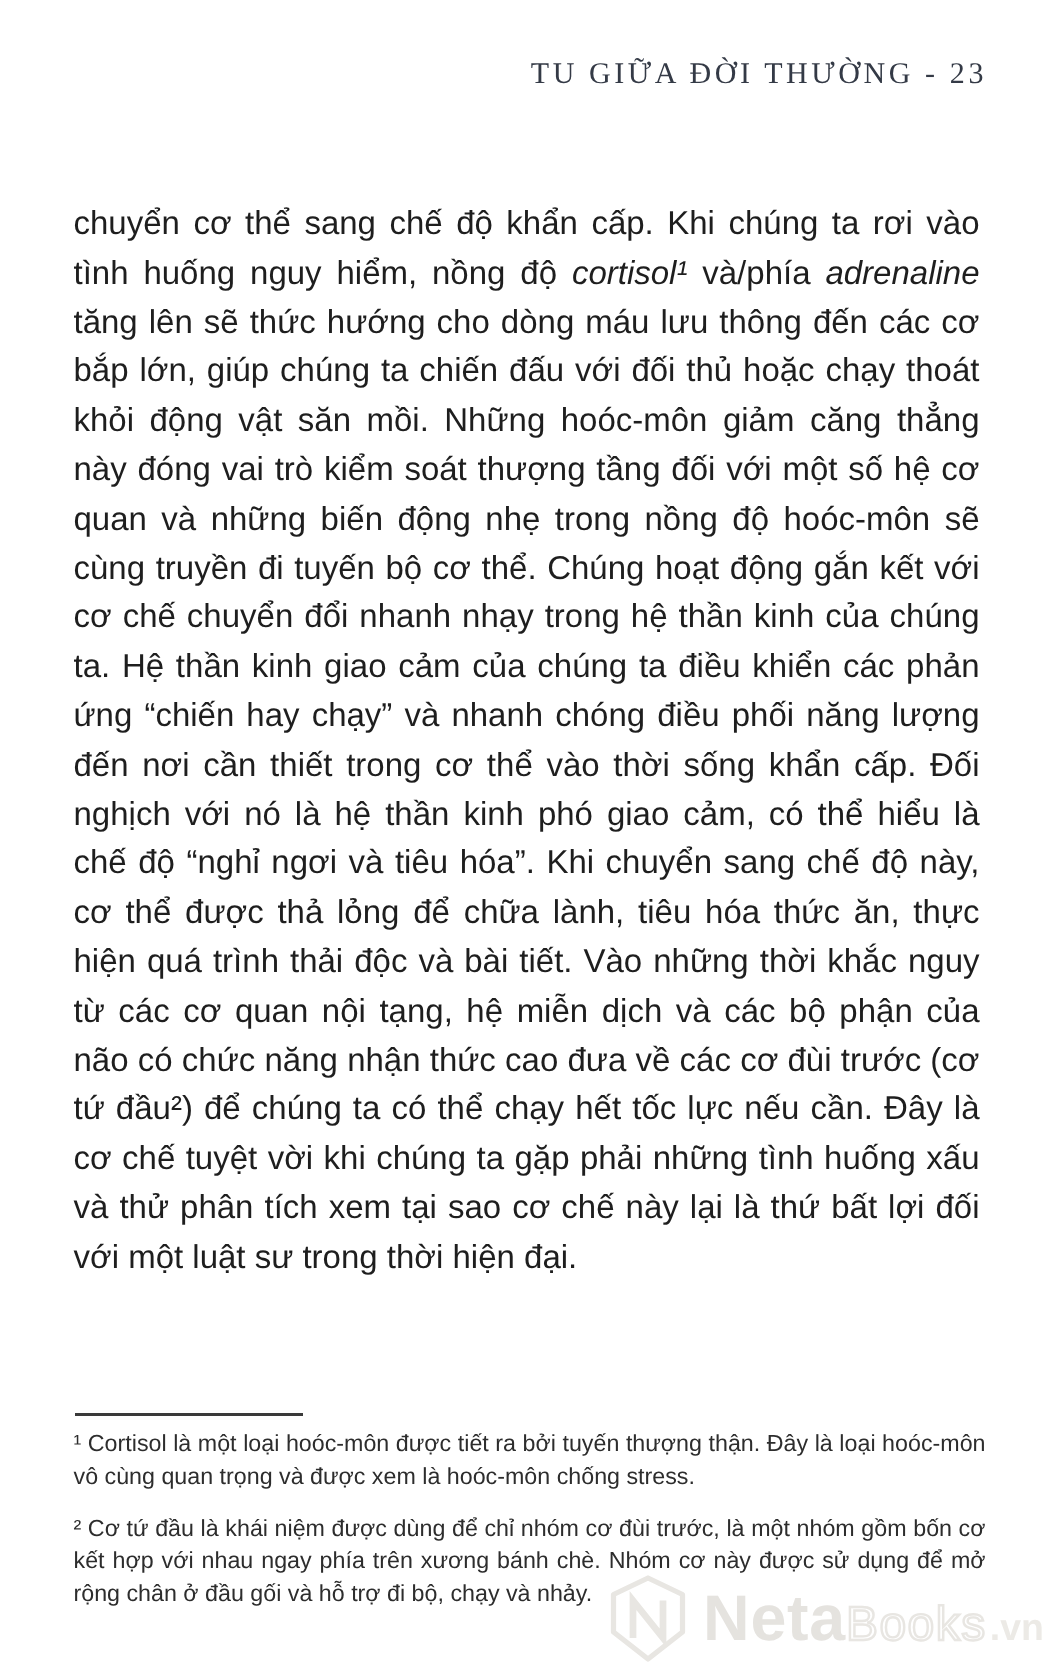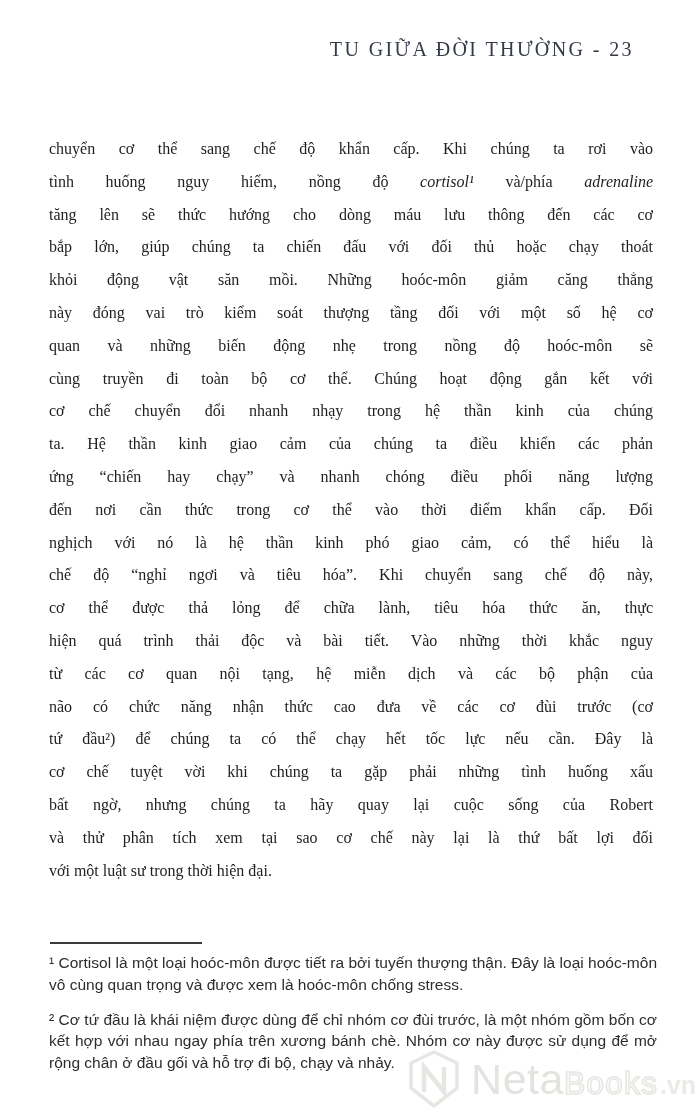--- a/index.html
+++ b/index.html
@@ -12,36 +12,36 @@
     width: 700px;
     height: 1118px;
     background: #ffffff;
     overflow: hidden;
     font-family: "Liberation Serif", serif;
   }
   .running-head {
     position: absolute;
     top: 38px;
     left: 0;
-    right: 66px;
+    right: 42px;
     text-align: right;
     font-size: 20px;
     letter-spacing: 2.4px;
     color: #343a46;
     font-family: "Liberation Serif", serif;
   }
   .body-text {
     position: absolute;
     left: 49px;
     top: 133px;
     width: 604px;
-    font-size: 16px;
+    font-size: 22px;
     line-height: 32.8px;
     color: #1e1e1e;
-    font-family: Liberation Serif, serif;
+    font-family: Liberation Sans, sans-serif;
   }
   .line {
     text-align: justify;
     text-align-last: justify;
     white-space: normal;
   }
   .line.last {
     text-align-last: left;
   }
   .line i {
@@ -85,21 +85,21 @@
   .wm-logo svg {
     display: block;
   }
   .wm-text {
     display: flex;
     align-items: baseline;
     line-height: 1;
   }
   .wm-bold {
     font-size: 43px;
-    font-weight: normal;
+    font-weight: bold;
     color: #e5e3df;
     letter-spacing: 0.5px;
   }
   .wm-light {
     font-size: 32px;
     font-weight: normal;
     color: #ffffff;
     -webkit-text-stroke: 1.6px #e8e6e2;
     letter-spacing: 1px;
   }
@@ -120,34 +120,33 @@
   </div>
 
   <div class="body-text">
     <div class="line">chuyển cơ thể sang chế độ khẩn cấp. Khi chúng ta rơi vào</div>
     <div class="line"><span>tình huống nguy hiểm, nồng độ </span><i>cortisol¹</i><span> và/phía </span><i>adrenaline</i></div>
     <div class="line">tăng lên sẽ thức hướng cho dòng máu lưu thông đến các cơ</div>
     <div class="line">bắp lớn, giúp chúng ta chiến đấu với đối thủ hoặc chạy thoát</div>
     <div class="line">khỏi động vật săn mồi. Những hoóc-môn giảm căng thẳng</div>
     <div class="line">này đóng vai trò kiểm soát thượng tầng đối với một số hệ cơ</div>
     <div class="line">quan và những biến động nhẹ trong nồng độ hoóc-môn sẽ</div>
-    <div class="line">cùng truyền đi toàn bộ cơ thể. Chúng hoạt động gắn kết với</div>
+    <div class="line">cùng truyền đi tuyến bộ cơ thể. Chúng hoạt động gắn kết với</div>
     <div class="line">cơ chế chuyển đổi nhanh nhạy trong hệ thần kinh của chúng</div>
     <div class="line">ta. Hệ thần kinh giao cảm của chúng ta điều khiển các phản</div>
     <div class="line">ứng “chiến hay chạy” và nhanh chóng điều phối năng lượng</div>
-    <div class="line">đến nơi cần thức trong cơ thể vào thời điểm khẩn cấp. Đối</div>
+    <div class="line">đến nơi cần thiết trong cơ thể vào thời sống khẩn cấp. Đối</div>
     <div class="line">nghịch với nó là hệ thần kinh phó giao cảm, có thể hiểu là</div>
     <div class="line">chế độ “nghỉ ngơi và tiêu hóa”. Khi chuyển sang chế độ này,</div>
     <div class="line">cơ thể được thả lỏng để chữa lành, tiêu hóa thức ăn, thực</div>
     <div class="line">hiện quá trình thải độc và bài tiết. Vào những thời khắc nguy</div>
     <div class="line">từ các cơ quan nội tạng, hệ miễn dịch và các bộ phận của</div>
     <div class="line">não có chức năng nhận thức cao đưa về các cơ đùi trước (cơ</div>
     <div class="line">tứ đầu²) để chúng ta có thể chạy hết tốc lực nếu cần. Đây là</div>
     <div class="line">cơ chế tuyệt vời khi chúng ta gặp phải những tình huống xấu</div>
-    <div class="line">bất ngờ, nhưng chúng ta hãy quay lại cuộc sống của Robert</div>
     <div class="line">và thử phân tích xem tại sao cơ chế này lại là thứ bất lợi đối</div>
     <div class="line last">với một luật sư trong thời hiện đại.</div>
   </div>
 
   <div class="fn-rule"></div>
 
   <div class="footnotes">
     <p class="footnote">¹ Cortisol là một loại hoóc-môn được tiết ra bởi tuyến thượng thận. Đây là loại hoóc-môn vô cùng quan trọng và được xem là hoóc-môn chống stress.</p>
     <p class="footnote">² Cơ tứ đầu là khái niệm được dùng để chỉ nhóm cơ đùi trước, là một nhóm gồm bốn cơ kết hợp với nhau ngay phía trên xương bánh chè. Nhóm cơ này được sử dụng để mở rộng chân ở đầu gối và hỗ trợ đi bộ, chạy và nhảy.</p>
   </div>

